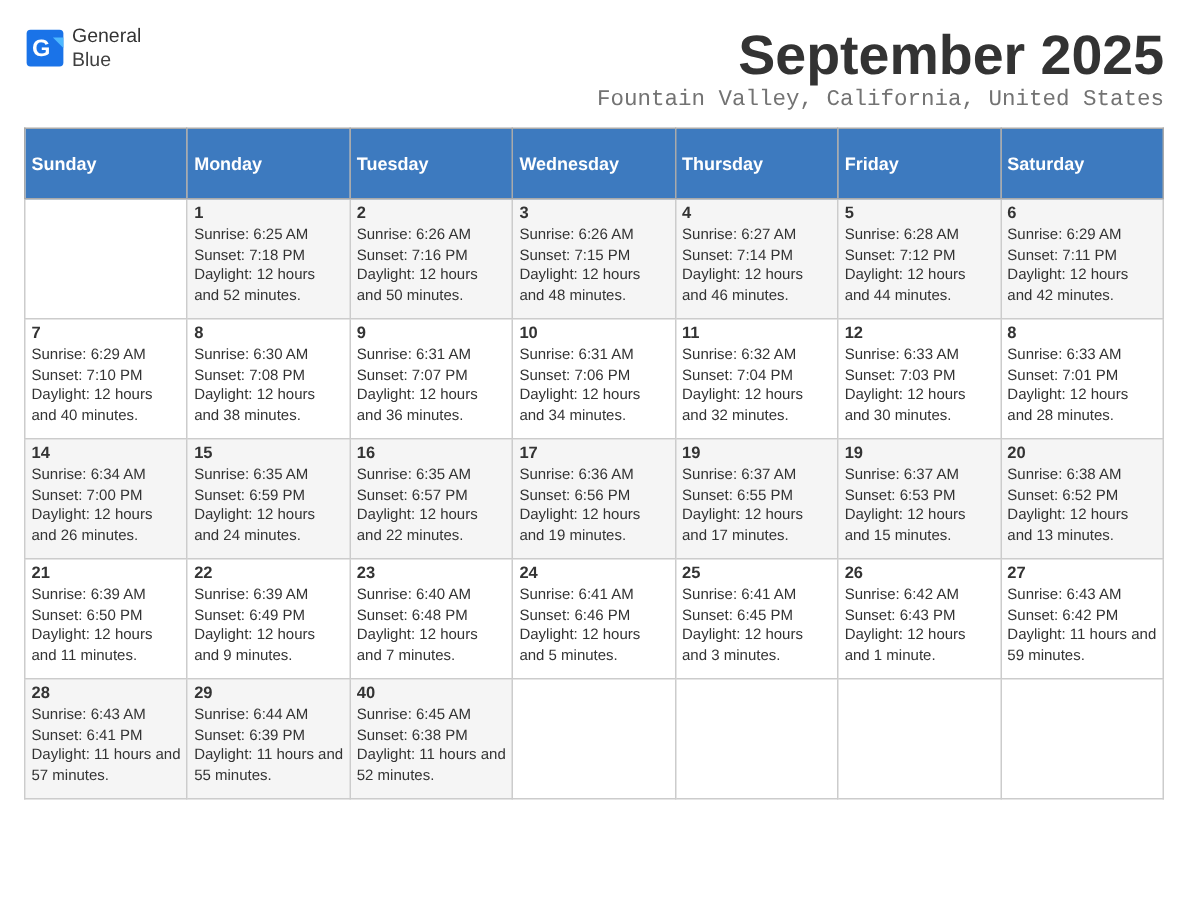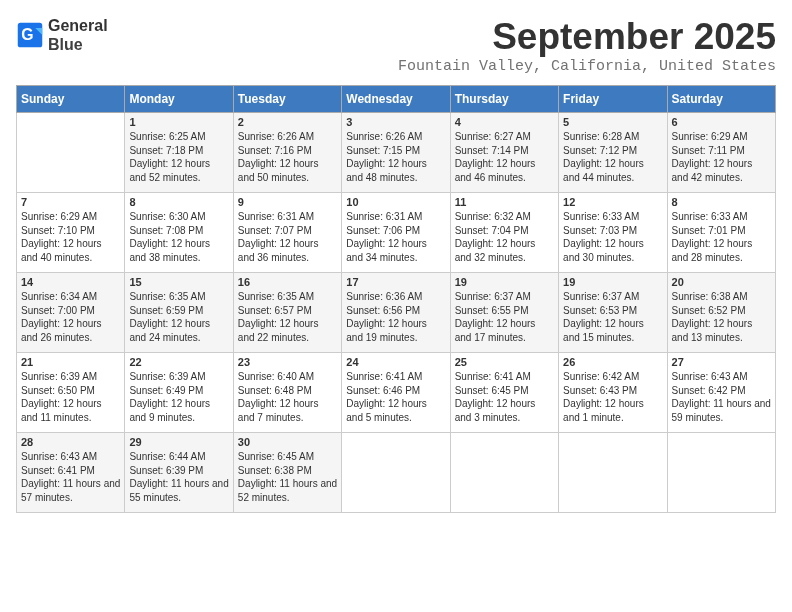--- a/index.html
+++ b/index.html
@@ -15,22 +15,22 @@
       justify-content: space-between;
       align-items: flex-start;
       margin-bottom: 10px;
     }
     .logo {
       display: flex;
       align-items: center;
       gap: 4px;
     }
     .logo-text {
-      font-size: 16px;
-      font-weight: bold;
+      font-size: 13px;
+      font-weight: normal;
       line-height: 1.2;
     }
     .logo-text .general { color: #333; }
     .logo-text .blue { color: #404040; }
     .logo-icon {
       width: 28px;
       height: 28px;
     }
     .title-section {
       text-align: right;
@@ -46,21 +46,21 @@
       font-family: Liberation Mono, monospace;
     }
     table {
       width: 100%;
       border-collapse: collapse;
       font-size: 10.5px;
     }
     thead th {
       background-color: #3d7abf;
       color: #fff;
-      padding: 6px 4px;
+      padding: 16px 4px;
       text-align: left;
       font-size: 12px;
       font-weight: bold;
       border: 1px solid #aaa;
     }
     tbody td {
       border: 1px solid #ccc;
       vertical-align: top;
       padding: 3px 4px;
       width: calc(100% / 7);
@@ -243,21 +243,21 @@
       <tr>
         <td>
           <span class="day-number">28</span>
           <div class="day-info">Sunrise: 6:43 AM<br>Sunset: 6:41 PM<br>Daylight: 11 hours and 57 minutes.</div>
         </td>
         <td>
           <span class="day-number">29</span>
           <div class="day-info">Sunrise: 6:44 AM<br>Sunset: 6:39 PM<br>Daylight: 11 hours and 55 minutes.</div>
         </td>
         <td>
-          <span class="day-number">30</span>
+          <span class="day-number">40</span>
           <div class="day-info">Sunrise: 6:45 AM<br>Sunset: 6:38 PM<br>Daylight: 11 hours and 52 minutes.</div>
         </td>
         <td class="empty-cell"></td>
         <td class="empty-cell"></td>
         <td class="empty-cell"></td>
         <td class="empty-cell"></td>
       </tr>
     </tbody>
 </table>
 

